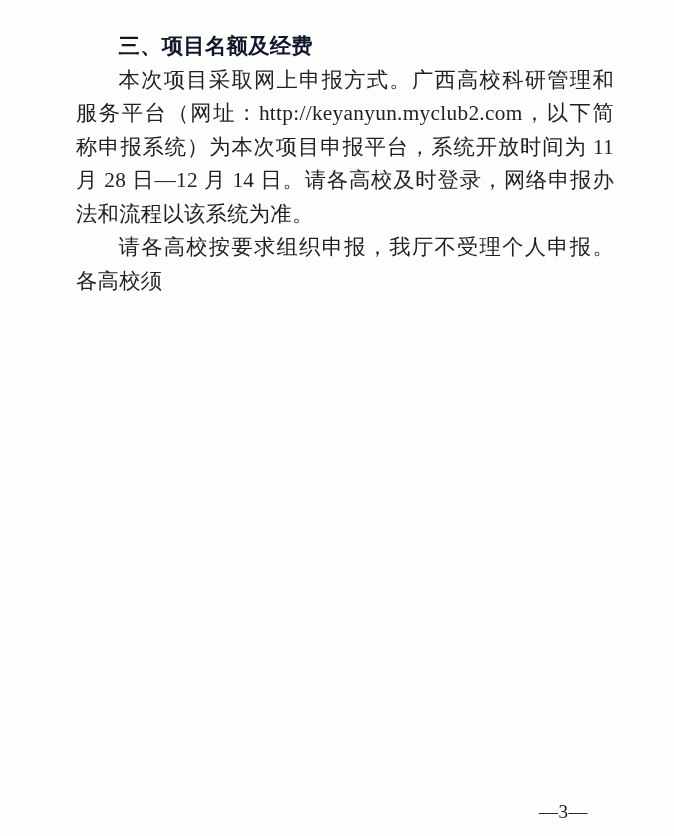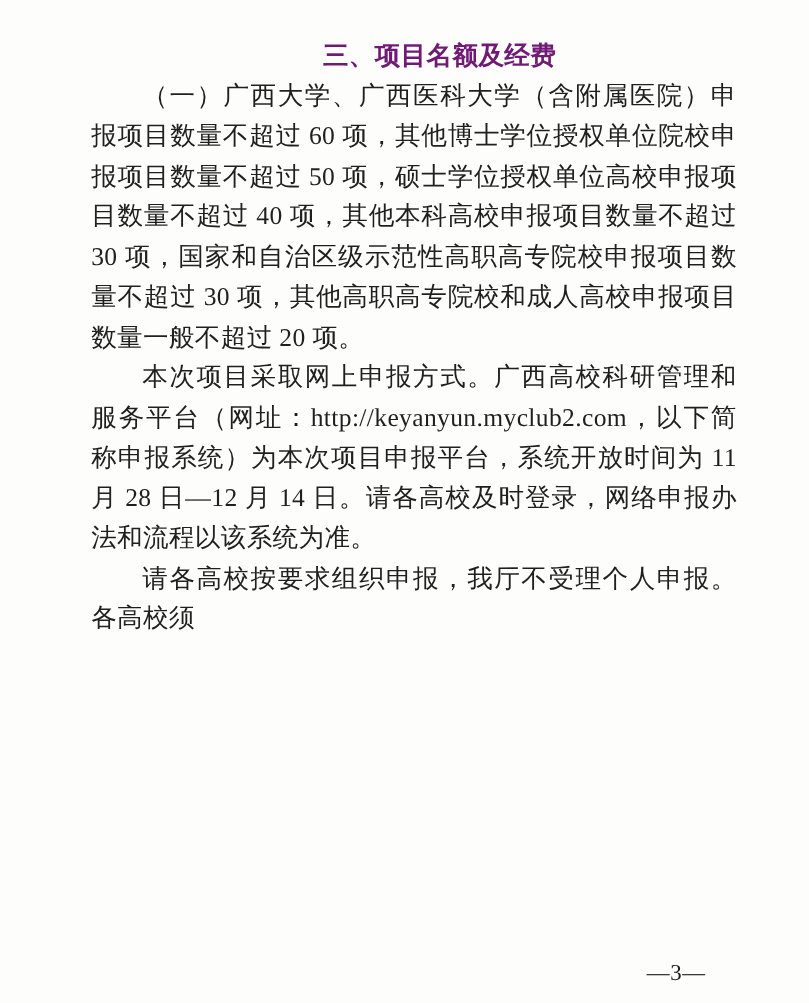--- a/index.html
+++ b/index.html
@@ -30,22 +30,22 @@
     text-justify: inter-character;
     letter-spacing: 0.3px;
   }
   .heading {
     margin: 0;
     text-indent: 2em;
     font-family: "Liberation Sans", "DejaVu Sans", sans-serif;
     font-weight: 700;
     font-size: 21.3px;
     line-height: 33.5px;
-    color: #701a75;
-    text-align: center;
+    color: #0f172a;
+    text-align: left;
   }
   .para {
     margin: 0;
     text-indent: 2em;
   }
   .footer {
     position: absolute;
     right: 86px;
     bottom: 13px;
     font-family: "Liberation Serif", "DejaVu Serif", serif;
@@ -53,18 +53,17 @@
     color: #1a1a1a;
     letter-spacing: 0.5px;
   }
 </style>
 </head>
 <body>
 
 <div class="page">
   <div class="content">
     <h3 class="heading">三、项目名额及经费</h3>
-    <p class="para">（一）广西大学、广西医科大学（含附属医院）申报项目数量不超过 60 项，其他博士学位授权单位院校申报项目数量不超过 50 项，硕士学位授权单位高校申报项目数量不超过 40 项，其他本科高校申报项目数量不超过 30 项，国家和自治区级示范性高职高专院校申报项目数量不超过 30 项，其他高职高专院校和成人高校申报项目数量一般不超过 20 项。</p>
     <p class="para">本次项目采取网上申报方式。广西高校科研管理和服务平台（网址：http://keyanyun.myclub2.com，以下简称申报系统）为本次项目申报平台，系统开放时间为 11 月 28 日—12 月 14 日。请各高校及时登录，网络申报办法和流程以该系统为准。</p>
     <p class="para">请各高校按要求组织申报，我厅不受理个人申报。各高校须</p>
   </div>
   <div class="footer">—3—</div>
 </div>
 
 </body></html>

